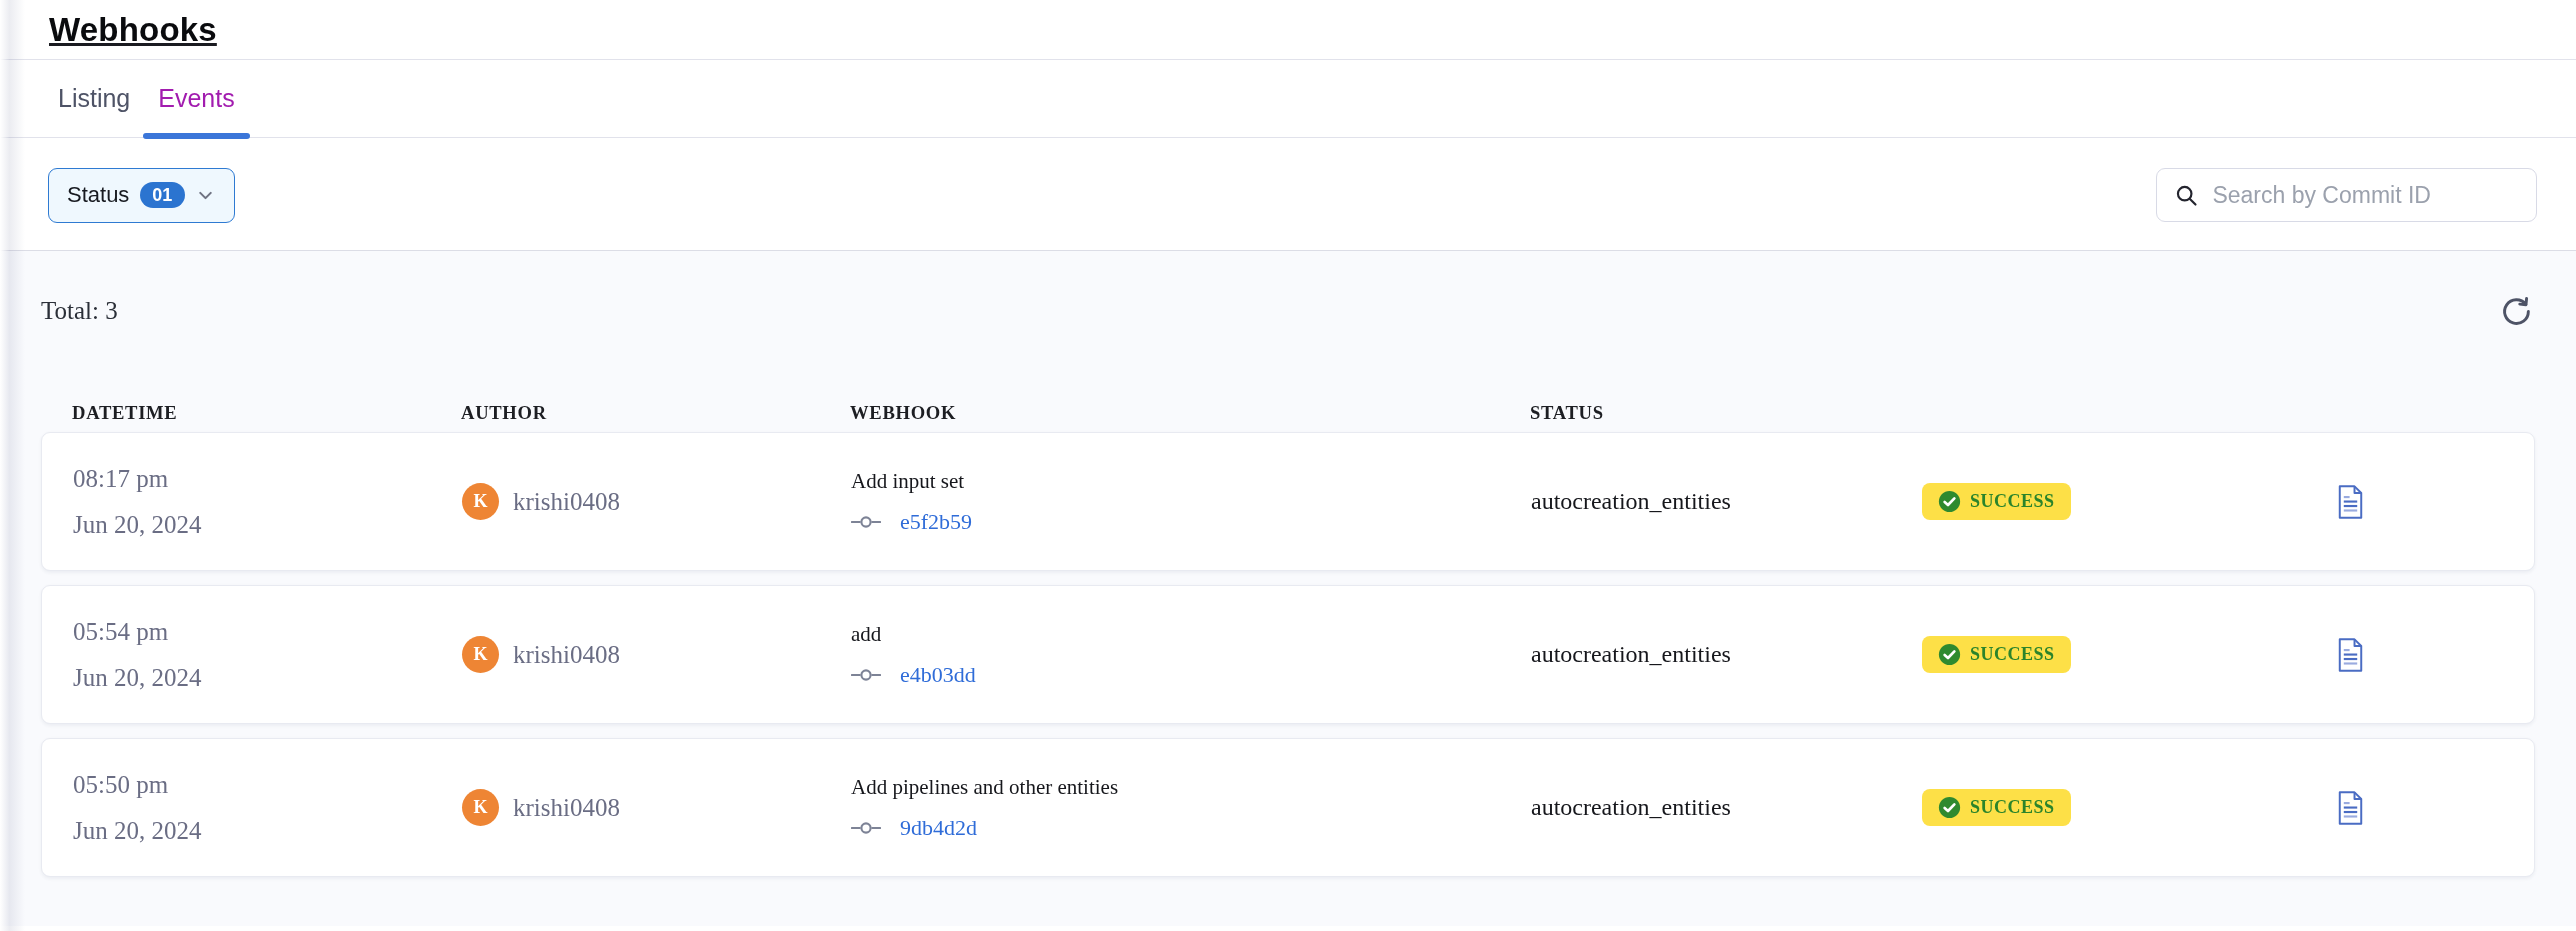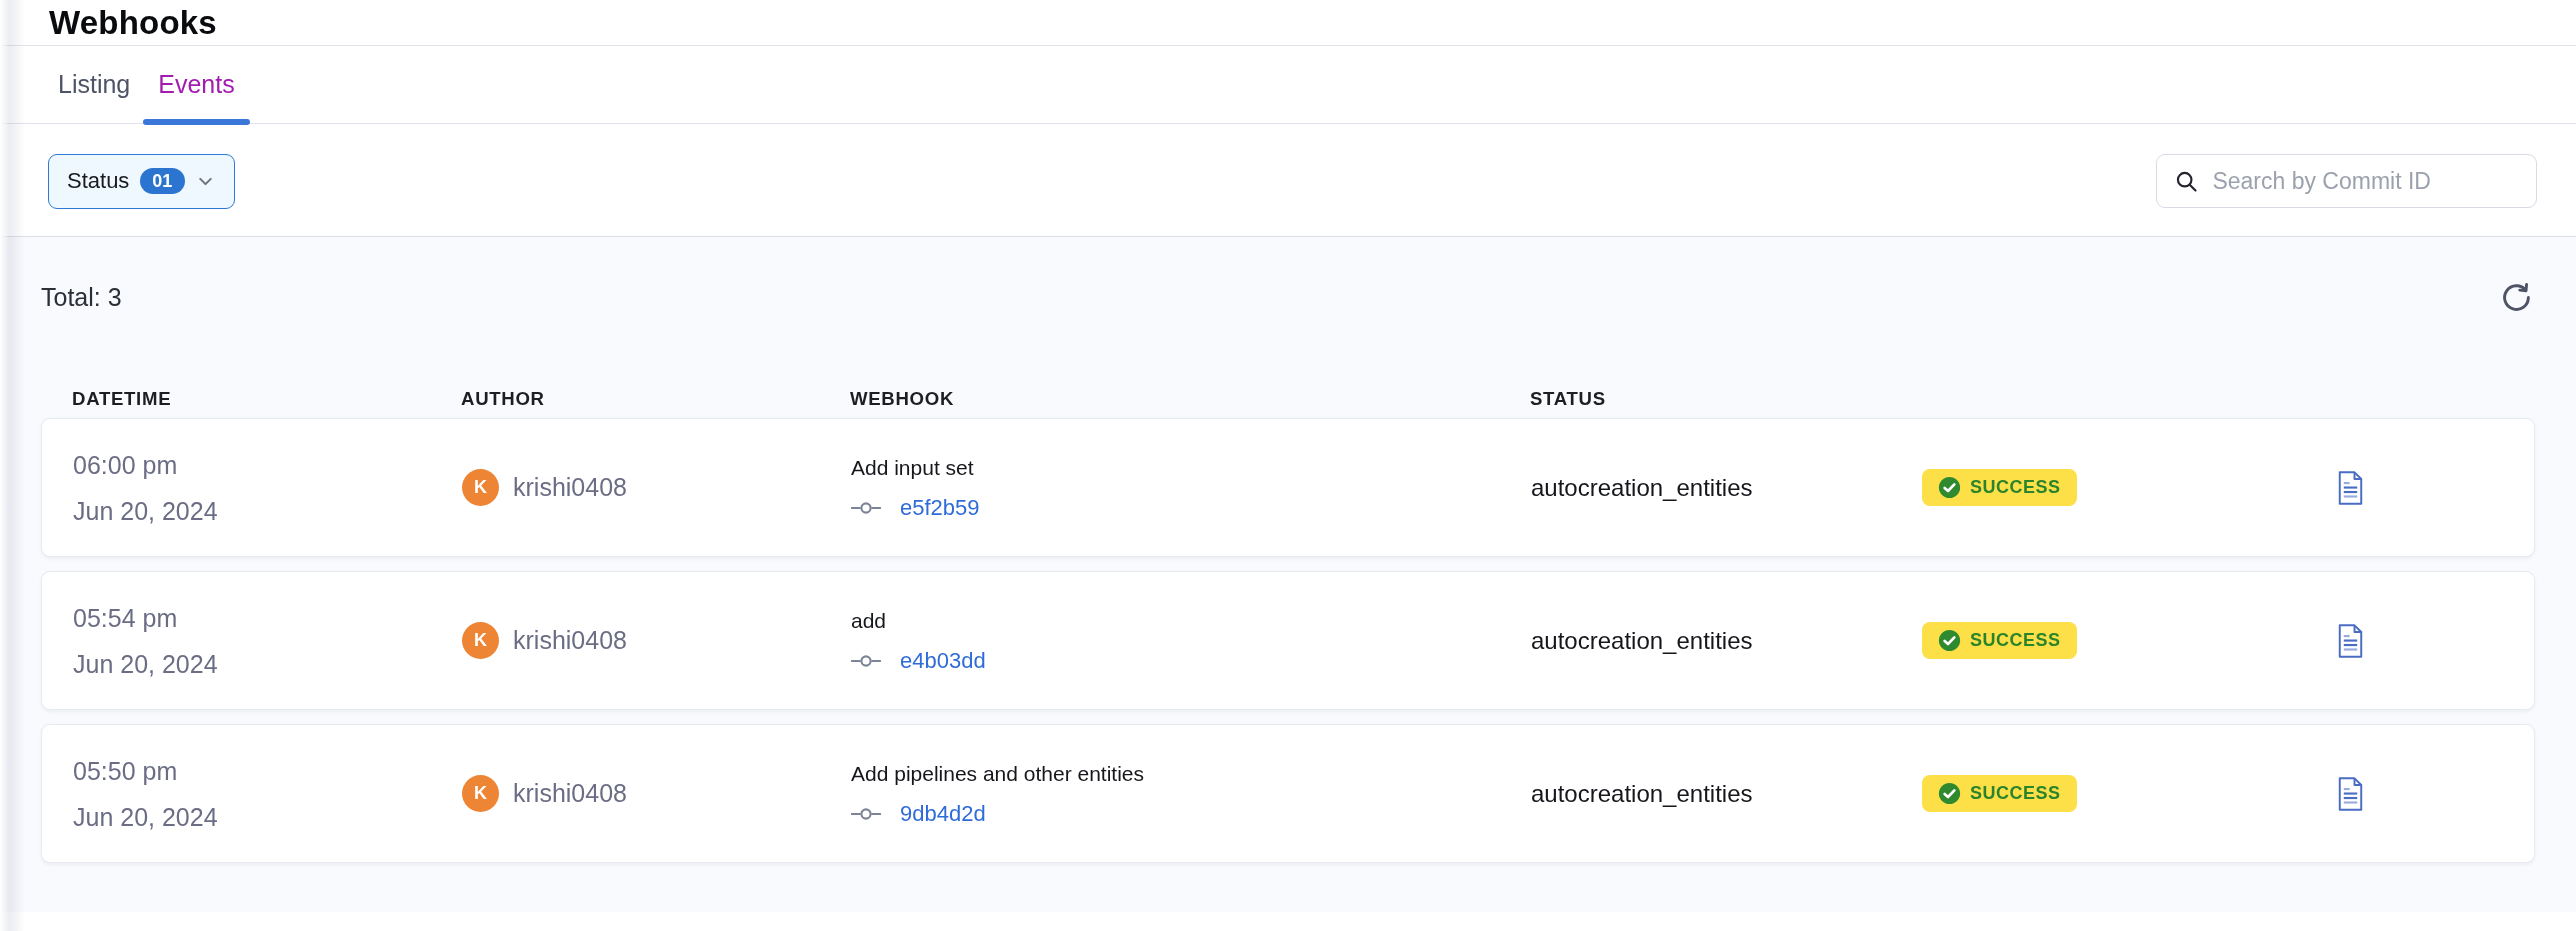--- a/index.html
+++ b/index.html
@@ -7,22 +7,22 @@
   body {
     font-family:"Liberation Sans","DejaVu Sans",sans-serif;
     background:#ffffff; color:#1a1b21; position:relative;
   }
   .left-shadow {
     position:absolute; left:0; top:0; bottom:0; width:25px; z-index:50; pointer-events:none;
     background:linear-gradient(to right,#ffffff 0%, rgba(116,122,156,0.14) 38%, rgba(116,122,156,0) 100%);
   }
   
   .page-header {
-    height:46px; display:flex; align-items:center; padding-left:49px;
-    border-bottom:1.8px solid #e1e2eb; background:#ffffff;
+    height:60px; display:flex; align-items:center; padding-left:49px;
+    border-bottom:1.8px solid #e1e2eb; background:#ffffff;text-decoration:underline;
   }
   .page-title { font-size:33px; font-weight:700; color:#0a0b0e; letter-spacing:0.2px; }
 
   
   .tabs-bar {
     height:78px; display:flex; align-items:stretch; gap:28px; padding-left:58px;
     border-bottom:1.8px solid #e1e2eb; background:#ffffff;
   }
   .tab { display:flex; align-items:center; font-size:25px; color:#4e5366; position:relative; cursor:pointer; }
   .tab.active { color:#a21caf; }
@@ -48,21 +48,21 @@
     margin-left:auto; width:381px; height:54px; border:1.8px solid #d8dae6; border-radius:9px;
     background:#ffffff; display:flex; align-items:center; padding:0 14px 0 16px; gap:12.4px;
   }
   .search-box input {
     border:none; outline:none; flex:1; font-size:23px; color:#30343f; background:transparent;
     font-family:"Liberation Sans","DejaVu Sans",sans-serif;
   }
   .search-box input::placeholder { color:#9ba1ad; }
 
   
-  .content { background:#f9fafd; height:676px; border-top:1.8px solid #dcdde6; margin-top:-1.8px; }
+  .content { background:#f9fafd; height:676px; border-top:1.8px solid #dcdde6; margin-top:-1.8px;font-family:Liberation Serif, serif; }
   .summary-row {
     margin:35px 41px 0; height:50px; display:flex; align-items:center; justify-content:space-between;
   }
   .total-text { font-size:25px; color:#2b2f38; }
   .refresh-btn { width:39px; height:39px; display:flex; align-items:center; justify-content:center; cursor:pointer; }
 
   .grid-cols {
     display:grid; grid-template-columns:389px 389px 680px 391px 415px 167px;
     padding:0 31px; align-items:center;
   }
@@ -144,21 +144,21 @@
   <div class="table-head grid-cols">
     <span class="th">DATETIME</span>
     <span class="th">AUTHOR</span>
     <span class="th">WEBHOOK</span>
     <span class="th">STATUS</span>
     <span class="th"></span>
   </div>
 
   <div class="row-card grid-cols">
     <div class="cell-datetime">
-      <div>06:00 pm</div>
+      <div>08:17 pm</div>
       <div>Jun 20, 2024</div>
     </div>
     <div class="cell-author">
       <span class="avatar">K</span>
       <span class="author-name">krishi0408</span>
     </div>
     <div class="cell-commit">
       <div class="msg">Add input set</div>
       <div class="commit-line">
         <span class="icon">

